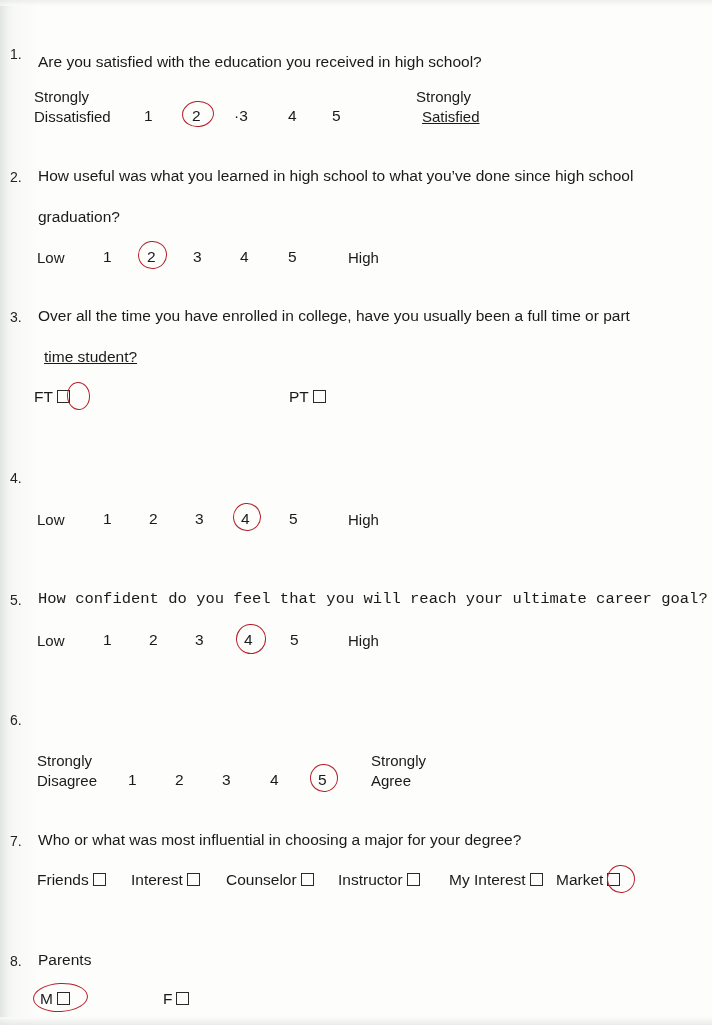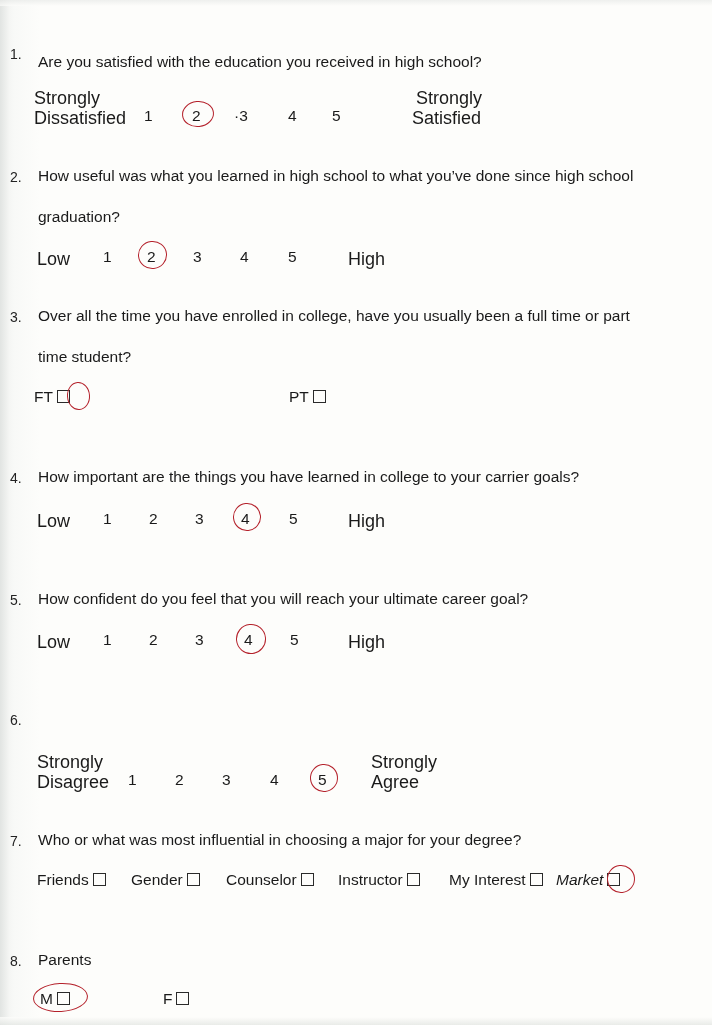--- a/index.html
+++ b/index.html
@@ -57,21 +57,21 @@
     white-space: nowrap;
   }
   .opt {
     position: absolute;
     font-size: 15.5px;
     color: #1a1a1a;
     white-space: nowrap;
   }
   .small-label {
     position: absolute;
-    font-size: 18px;
+    font-size: 15px;
     color: #1a1a1a;
     line-height: 1.32;
     white-space: nowrap;
   }
   .box {
     display: inline-block;
     width: 11px;
     height: 11px;
     border: 1.6px solid #2a2a2a;
     vertical-align: middle;
@@ -101,21 +101,21 @@
   <div class="edge-left"></div>
   <div class="edge-top"></div>
   <div class="edge-bottom"></div>
 
   <div class="qnum" style="left:10px; top:46px;">1.</div>
   <div class="qtext" style="left:38px; top:45px;margin-top:8px;">Are you satisfied with the education you received in high school?</div>
 
   <div class="small-label" style="left:34px; top:87px;">Strongly</div>
   <div class="small-label" style="left:34px; top:107px;">Dissatisfied</div>
   <div class="small-label" style="left:416px; top:87px;">Strongly</div>
-  <div class="small-label" style="left:412px; top:107px;">Satisfied</div>
+  <div class="small-label" style="left:422px; top:107px;text-decoration:underline;">Satisfied</div>
 
   <div class="opt" style="left:144px; top:107px;">1</div>
   <div class="opt" style="left:192px; top:107px;">2</div>
   <div class="opt" style="left:234px; top:107px;">·3</div>
   <div class="opt" style="left:288px; top:107px;">4</div>
   <div class="opt" style="left:332px; top:107px;">5</div>
 
   <div class="circle-mark" style="left:182px; top:101px; width:30px; height:24px;"></div>
 
   <div class="qnum" style="left:10px; top:169px;">2.</div>
@@ -127,46 +127,45 @@
   <div class="opt" style="left:147px; top:248px;">2</div>
   <div class="opt" style="left:193px; top:248px;">3</div>
   <div class="opt" style="left:240px; top:248px;">4</div>
   <div class="opt" style="left:288px; top:248px;">5</div>
   <div class="small-label" style="left:348px; top:248px;">High</div>
 
   <div class="circle-mark" style="left:138px; top:241px; width:27px; height:26px;"></div>
 
   <div class="qnum" style="left:10px; top:309px;">3.</div>
   <div class="qtext" style="left:38px; top:307px;">Over all the time you have enrolled in college, have you usually been a full time or part</div>
-  <div class="qtext" style="left:38px; top:348px;">time student?</div>
+  <div class="qtext" style="left:44px; top:348px;text-decoration:underline;">time student?</div>
 
   <div class="opt" style="left:34px; top:388px;">
     <span>FT</span><span class="box"></span>
   </div>
   <div class="opt" style="left:289px; top:388px;">
     <span>PT</span><span class="box"></span>
   </div>
 
   <div class="circle-oval" style="left:67px; top:382px; width:21px; height:26px; transform: rotate(-4deg);"></div>
 
   <div class="qnum" style="left:10px; top:470px;">4.</div>
-  <div class="qtext" style="left:38px; top:468px;">How important are the things you have learned in college to your carrier goals?</div>
 
   <div class="small-label" style="left:37px; top:510px;">Low</div>
   <div class="opt" style="left:103px; top:510px;">1</div>
   <div class="opt" style="left:149px; top:510px;">2</div>
   <div class="opt" style="left:195px; top:510px;">3</div>
   <div class="opt" style="left:241px; top:510px;">4</div>
   <div class="opt" style="left:289px; top:510px;">5</div>
   <div class="small-label" style="left:348px; top:510px;">High</div>
 
   <div class="circle-mark" style="left:233px; top:503px; width:26px; height:26px;"></div>
 
   <div class="qnum" style="left:10px; top:592px;">5.</div>
-  <div class="qtext" style="left:38px; top:590px;">How confident do you feel that you will reach your ultimate career goal?</div>
+  <div class="qtext" style="left:38px; top:590px;font-family:Liberation Mono, monospace;">How confident do you feel that you will reach your ultimate career goal?</div>
 
   <div class="small-label" style="left:37px; top:631px;">Low</div>
   <div class="opt" style="left:103px; top:631px;">1</div>
   <div class="opt" style="left:149px; top:631px;">2</div>
   <div class="opt" style="left:195px; top:631px;">3</div>
   <div class="opt" style="left:244px; top:631px;">4</div>
   <div class="opt" style="left:290px; top:631px;">5</div>
   <div class="small-label" style="left:348px; top:631px;">High</div>
 
   <div class="circle-mark" style="left:236px; top:624px; width:28px; height:28px;"></div>
@@ -186,32 +185,32 @@
 
   <div class="circle-mark" style="left:310px; top:764px; width:26px; height:26px;"></div>
 
   <div class="qnum" style="left:10px; top:833px;">7.</div>
   <div class="qtext" style="left:38px; top:831px;">Who or what was most influential in choosing a major for your degree?</div>
 
   <div class="opt" style="left:37px; top:871px;">
     <span>Friends</span><span class="box"></span>
   </div>
   <div class="opt" style="left:131px; top:871px;">
-    <span>Gender</span><span class="box"></span>
+    <span>Interest</span><span class="box"></span>
   </div>
   <div class="opt" style="left:226px; top:871px;">
     <span>Counselor</span><span class="box"></span>
   </div>
   <div class="opt" style="left:338px; top:871px;">
     <span>Instructor</span><span class="box"></span>
   </div>
   <div class="opt" style="left:449px; top:871px;">
     <span>My Interest</span><span class="box"></span>
   </div>
-  <div class="opt" style="left:556px; top:871px;font-style:italic;">
+  <div class="opt" style="left:556px; top:871px;">
     <span>Market</span><span class="box"></span>
   </div>
 
   <div class="circle-mark" style="left:607px; top:865px; width:26px; height:26px;"></div>
 
   <div class="qnum" style="left:10px; top:953px;">8.</div>
   <div class="qtext" style="left:38px; top:951px;">Parents</div>
 
   <div class="opt" style="left:40px; top:990px;">
     <span>M</span><span class="box"></span>

